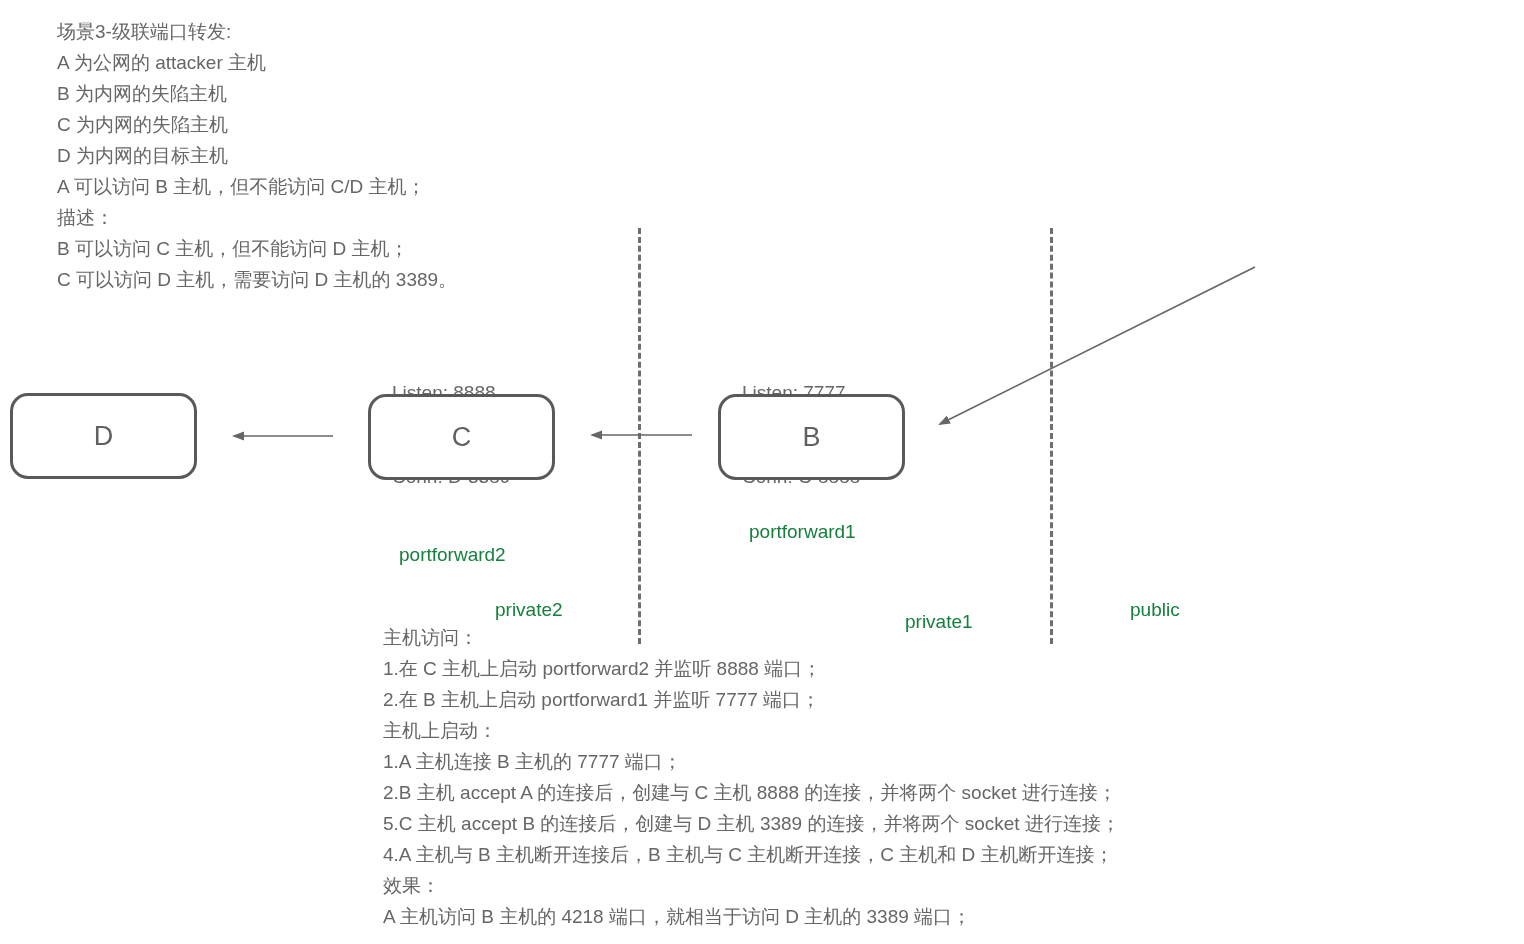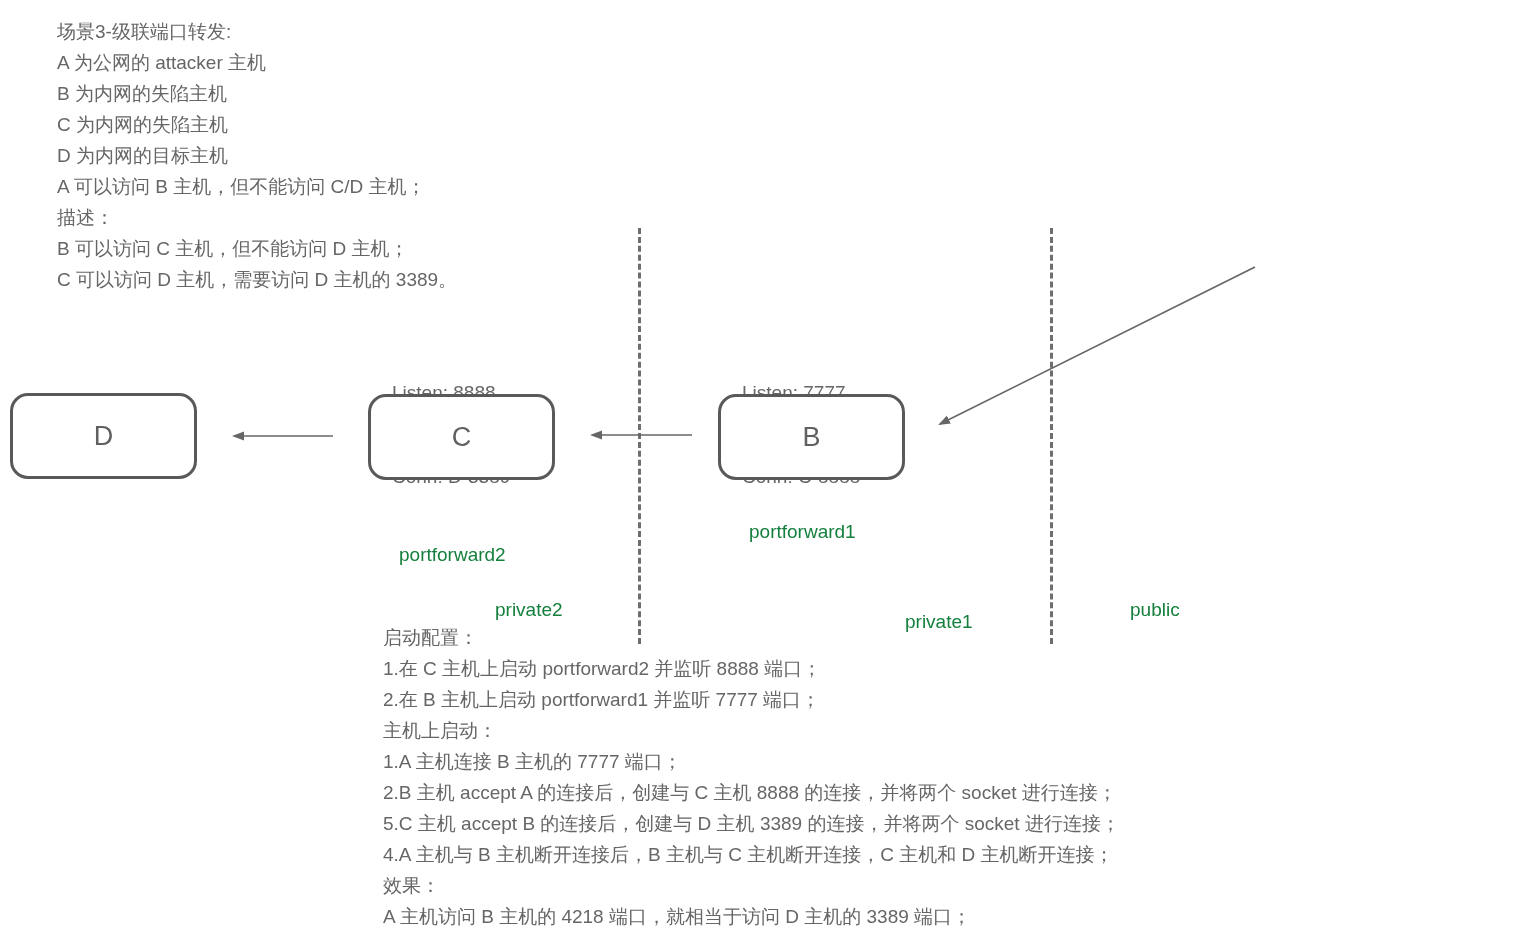--- a/index.html
+++ b/index.html
@@ -152,21 +152,21 @@
     <span class="node-letter">D</span>
   </div>
 
   <div class="zone-label zl-pf2">portforward2</div>
   <div class="zone-label zl-pf1">portforward1</div>
   <div class="zone-label zl-pr2">private2</div>
   <div class="zone-label zl-pr1">private1</div>
   <div class="zone-label zl-pub">public</div>
 
   <div class="bottom-block">
-    <div class="tline">启动配置：</div>
+    <div class="tline">主机访问：</div>
     <div class="tline">1.在 C 主机上启动 portforward2 并监听 8888 端口；</div>
     <div class="tline">2.在 B 主机上启动 portforward1 并监听 7777 端口；</div>
     <div class="tline">主机上启动：</div>
     <div class="tline">1.A 主机连接 B 主机的 7777 端口；</div>
     <div class="tline">2.B 主机 accept A 的连接后，创建与 C 主机 8888 的连接，并将两个 socket 进行连接；</div>
     <div class="tline">5.C 主机 accept B 的连接后，创建与 D 主机 3389 的连接，并将两个 socket 进行连接；</div>
     <div class="tline">4.A 主机与 B 主机断开连接后，B 主机与 C 主机断开连接，C 主机和 D 主机断开连接；</div>
     <div class="tline">效果：</div>
     <div class="tline">A 主机访问 B 主机的 4218 端口，就相当于访问 D 主机的 3389 端口；</div>
   </div>

